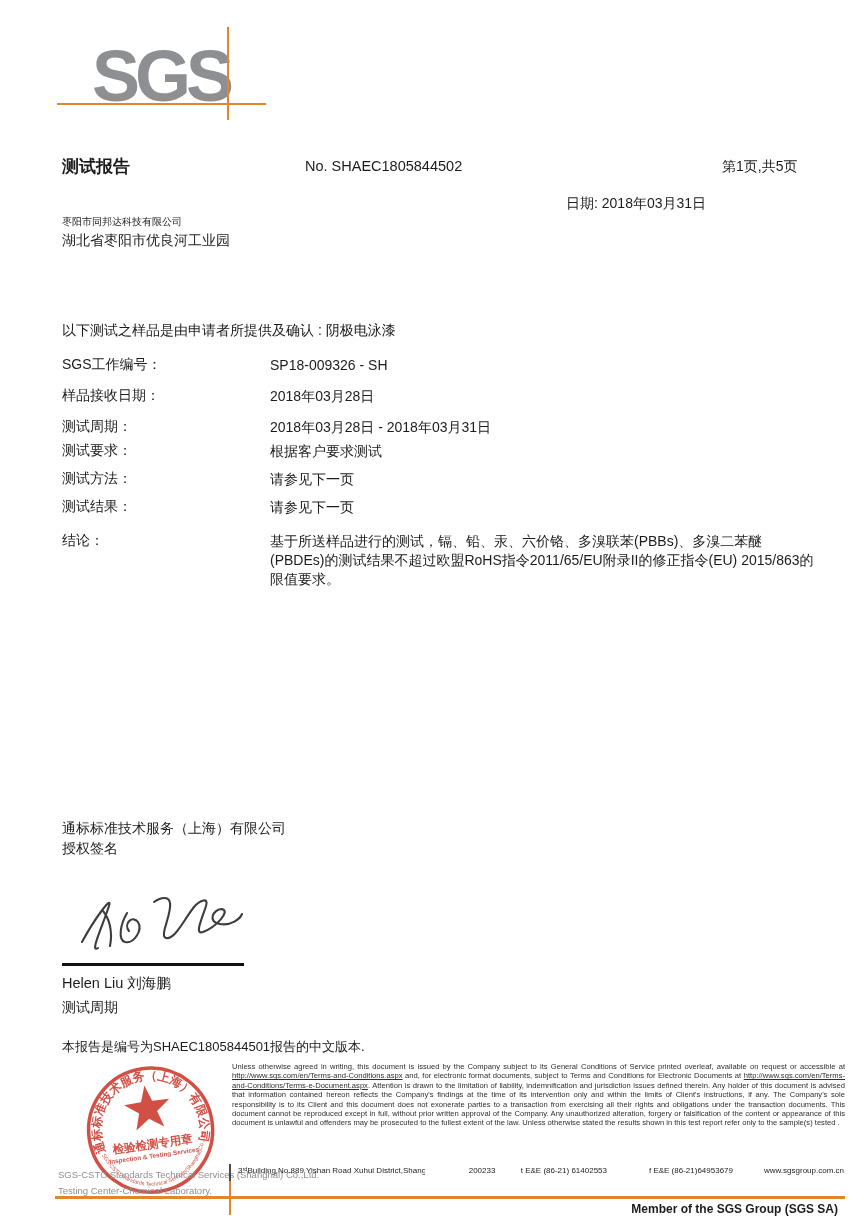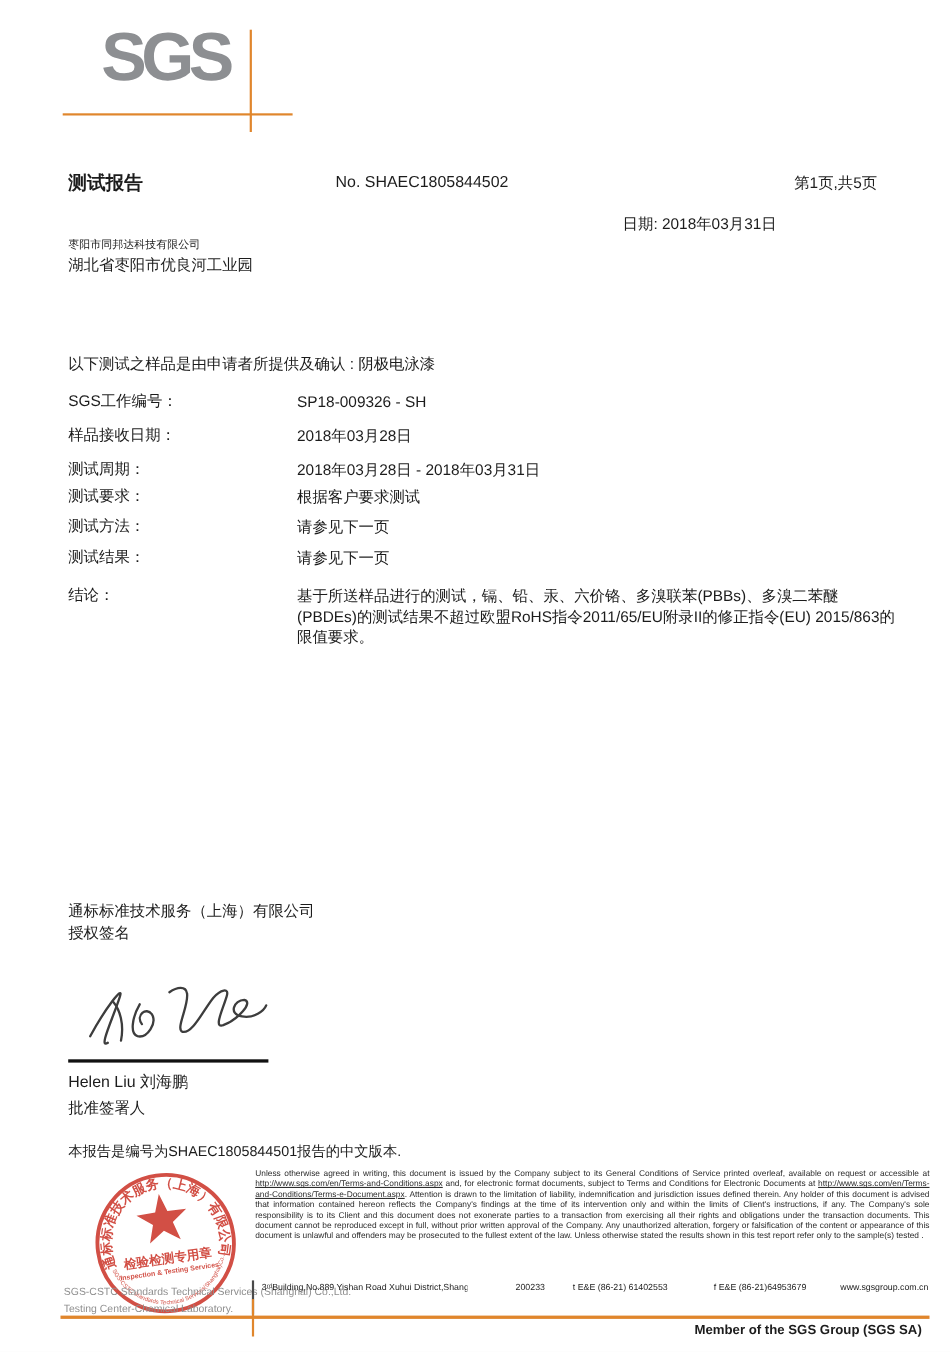--- a/index.html
+++ b/index.html
@@ -1,21 +1,21 @@
 <!DOCTYPE html>
 <html><head>
 <meta charset="utf-8">
 <style>
   * { margin:0; padding:0; box-sizing:border-box; }
   body { background:#e9e9e9; font-family:"Liberation Sans","DejaVu Sans",sans-serif; }
   #page { position:relative; width:864px; height:1229px; background:#ffffff; margin:0 auto; overflow:hidden; color:#1c1c1c; }
   .abs { position:absolute; }
 
   
-  .sgs-logo { left:92px; top:22px; font-size:62px; font-weight:bold; color:#8d8f92; letter-spacing:-5px; line-height:1; }
+  .sgs-logo { left:92px; top:40px; font-size:72px; font-weight:bold; color:#8d8f92; letter-spacing:-5px; line-height:1; }
   .logo-hrule { left:57px; top:103px; width:209px; height:2px; background:#e0862c; }
   .logo-vrule { left:227px; top:27px; width:2px; height:93px; background:#e0862c; }
 
   .report-title { left:62px; top:155px; font-size:17px; font-weight:bold; }
   .report-no   { left:305px; top:158px; font-size:14.5px;text-align:right; }
   .report-date { left:566px; top:158px; font-size:14px;margin-top:37px; }
   .report-page { left:722px; top:158px; font-size:14px; }
 
   .applicant-name { left:62px; top:215px; font-size:10px;font-family:Liberation Mono, monospace; }
   .applicant-addr { left:62px; top:232px; font-size:14px; }
@@ -114,21 +114,21 @@
   <svg class="abs sig-svg" width="195" height="88" viewBox="0 0 195 88">
     <g fill="none" stroke="#3d3d3d" stroke-width="2.1" stroke-linecap="round">
       <path d="M14 64 C 27 40, 45 16, 41 28 C 35 47, 21 76, 30 70"></path>
       <path d="M35 33 C 41 40, 45 53, 42 68"></path>
       <path d="M59 35 C 52 47, 50 62, 57 64 C 66 66, 75 52, 70 44 C 65 37, 55 45, 61 53"></path>
       <path d="M86 24 C 93 19, 101 18, 102 25 C 104 36, 91 58, 98 60 C 107 62, 117 40, 126 29 C 132 22, 141 19, 138 28 C 134 41, 126 57, 135 54 C 148 49, 163 33, 154 31 C 145 31, 139 44, 152 46 C 163 48, 172 41, 174 36"></path>
     </g>
   </svg>
   <div class="abs sig-line"></div>
   <div class="abs sig-name">Helen Liu 刘海鹏</div>
-  <div class="abs sig-title">批准签署人</div>
+  <div class="abs sig-title">测试周期</div>
 
   <div class="abs cn-note">本报告是编号为SHAEC1805844501报告的中文版本.</div>
 
   <svg class="abs stamp-wrap" viewBox="0 0 168 168">
     <circle cx="84" cy="74" r="62" fill="none" stroke="#cc372c" stroke-width="3.5"></circle>
     <defs>
       <path id="arcTop" d="M 38 93 A 50 50 0 1 1 130 93"></path>
       <path id="arcBot" d="M 31 86 A 54 54 0 0 0 137 86"></path>
     </defs>
     <text fill="#cc372c" font-size="12" font-weight="bold">

